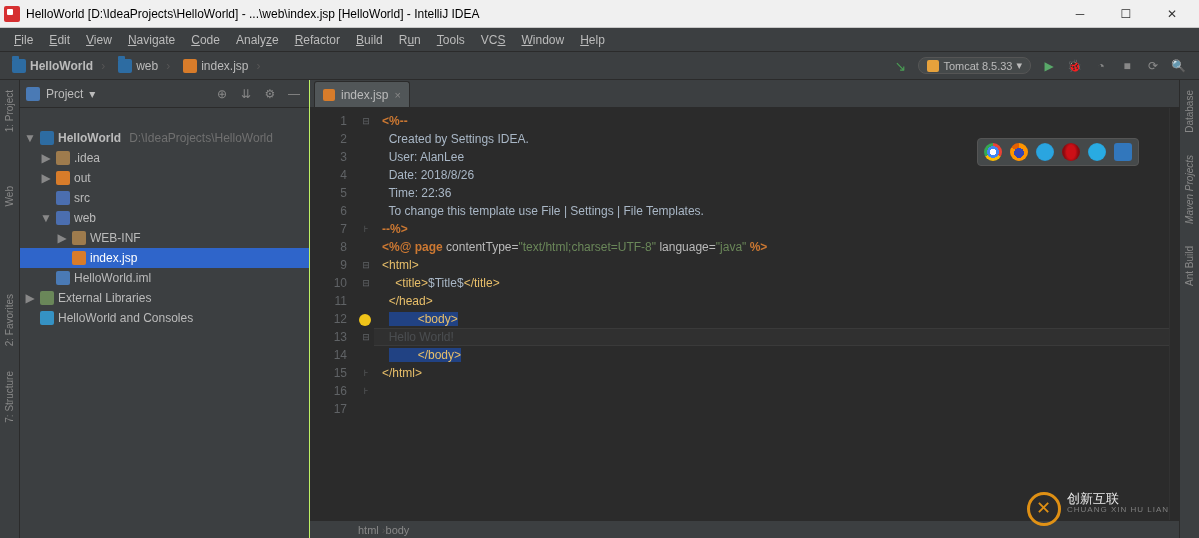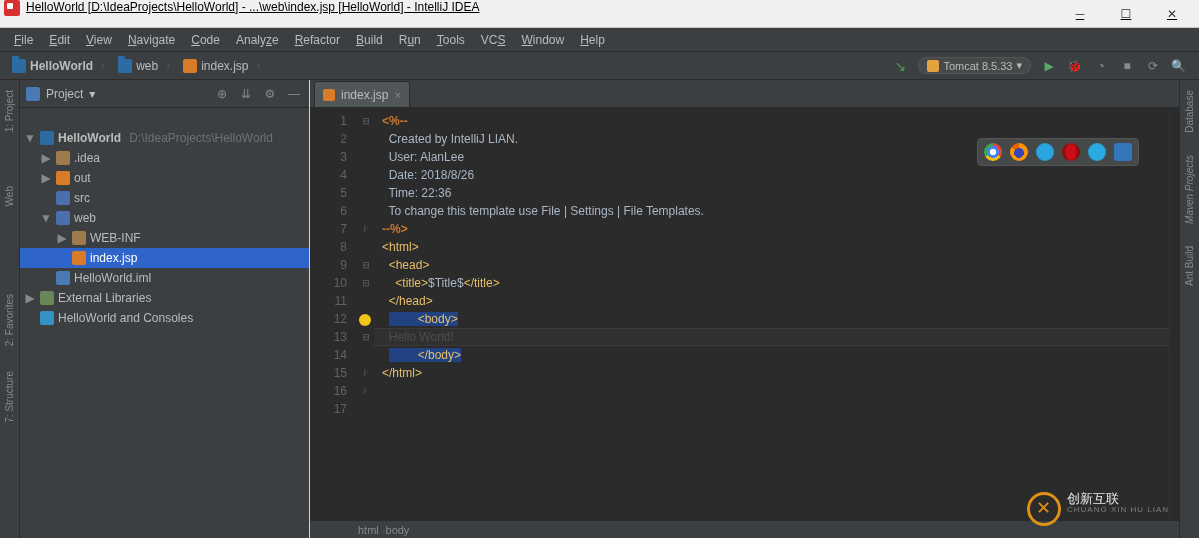--- a/index.html
+++ b/index.html
@@ -1,20 +1,20 @@
 <!DOCTYPE html>
 <html><head>
 <meta charset="utf-8">
 <style>
 * { margin: 0; padding: 0; box-sizing: border-box; font-family: "Segoe UI", Arial, sans-serif; user-select: none; }
 html, body { width: 1199px; height: 538px; overflow: hidden; }
 body { background: #3c3f41; color: #bbbbbb; font-size: 12px; display: flex; flex-direction: column; }
 
 
-.titlebar { height: 28px; background: #f0f0f0; color: #000; display: flex; align-items: flex-start; padding: 0 4px; border-bottom: 1px solid #c8c8c8; text-decoration: underline; }
+.titlebar { height: 28px; background: #f0f0f0; color: #000; display: flex; align-items: center; padding: 0 4px; border-bottom: 1px solid #c8c8c8; }
 .titlebar .logo { width: 16px; height: 16px; background: #d63031; border-radius: 2px; margin-right: 6px; position: relative; }
 .titlebar .logo::after { content: ""; position: absolute; left: 3px; top: 3px; width: 6px; height: 6px; background: #fff; border-radius: 1px; }
 .titlebar .title { font-size: 12px; flex: 1; white-space: nowrap; overflow: hidden; }
 .winbtns { display: flex; margin-left: auto; }
 .winbtn { width: 46px; height: 28px; display: flex; align-items: center; justify-content: center; color: #333; }
 
 
 .menubar { height: 24px; background: #3c3f41; border-bottom: 1px solid #2b2b2b; display: flex; align-items: stretch; padding: 0 6px; }
 .menuitem { padding: 0 8px; display: flex; align-items: center; color: #bbbbbb; font-size: 12px; }
 .und { text-decoration: underline; }
@@ -325,28 +325,28 @@
           <div><span class="bulb"></span></div>
         <div>⊟</div>
           <div></div>
           <div>⊦</div>
           <div>⊦</div>
           <div></div>
       </div>
       <div class="src">
         <div class="caret-line" style="top:220px"></div>
         <div class="ln"><span class="cl-keyword">&lt;%--</span></div>
-        <div class="ln">  Created by IntelliJ LIAN.</div>
+        <div class="ln">  Created by Settings IDEA.</div>
         <div class="ln">  User: AlanLee</div>
         <div class="ln">  Date: 2018/8/26</div>
         <div class="ln">  Time: 22:36</div>
         <div class="ln">  To change this template use File | Settings | File Templates.</div>
         <div class="ln"><span class="cl-keyword">--%&gt;</span></div>
+        <div class="ln"><span class="cl-keyword">&lt;%@</span> <span class="cl-keyword">page</span> <span class="cl-attr">contentType=</span><span class="cl-str">"text/html;charset=UTF-8"</span> <span class="cl-attr">language=</span><span class="cl-str">"java"</span> <span class="cl-keyword">%&gt;</span></div>
         <div class="ln"><span class="cl-tag">&lt;html&gt;</span></div>
-        <div class="ln">  <span class="cl-tag">&lt;head&gt;</span></div>
         <div class="ln">    <span class="cl-tag">&lt;title&gt;</span>$Title$<span class="cl-tag">&lt;/title&gt;</span></div>
         <div class="ln">  <span class="cl-tag">&lt;/head&gt;</span></div>
         <div class="ln">  <span class="cl-tag hl-body">&lt;body&gt;</span></div>
         <div class="ln">  Hello World!</div>
         <div class="ln">  <span class="cl-tag hl-body">&lt;/body&gt;</span></div>
         <div class="ln"><span class="cl-tag">&lt;/html&gt;</span></div>
         <div class="ln"></div>
       </div>
       <div class="rstat"></div>
 

